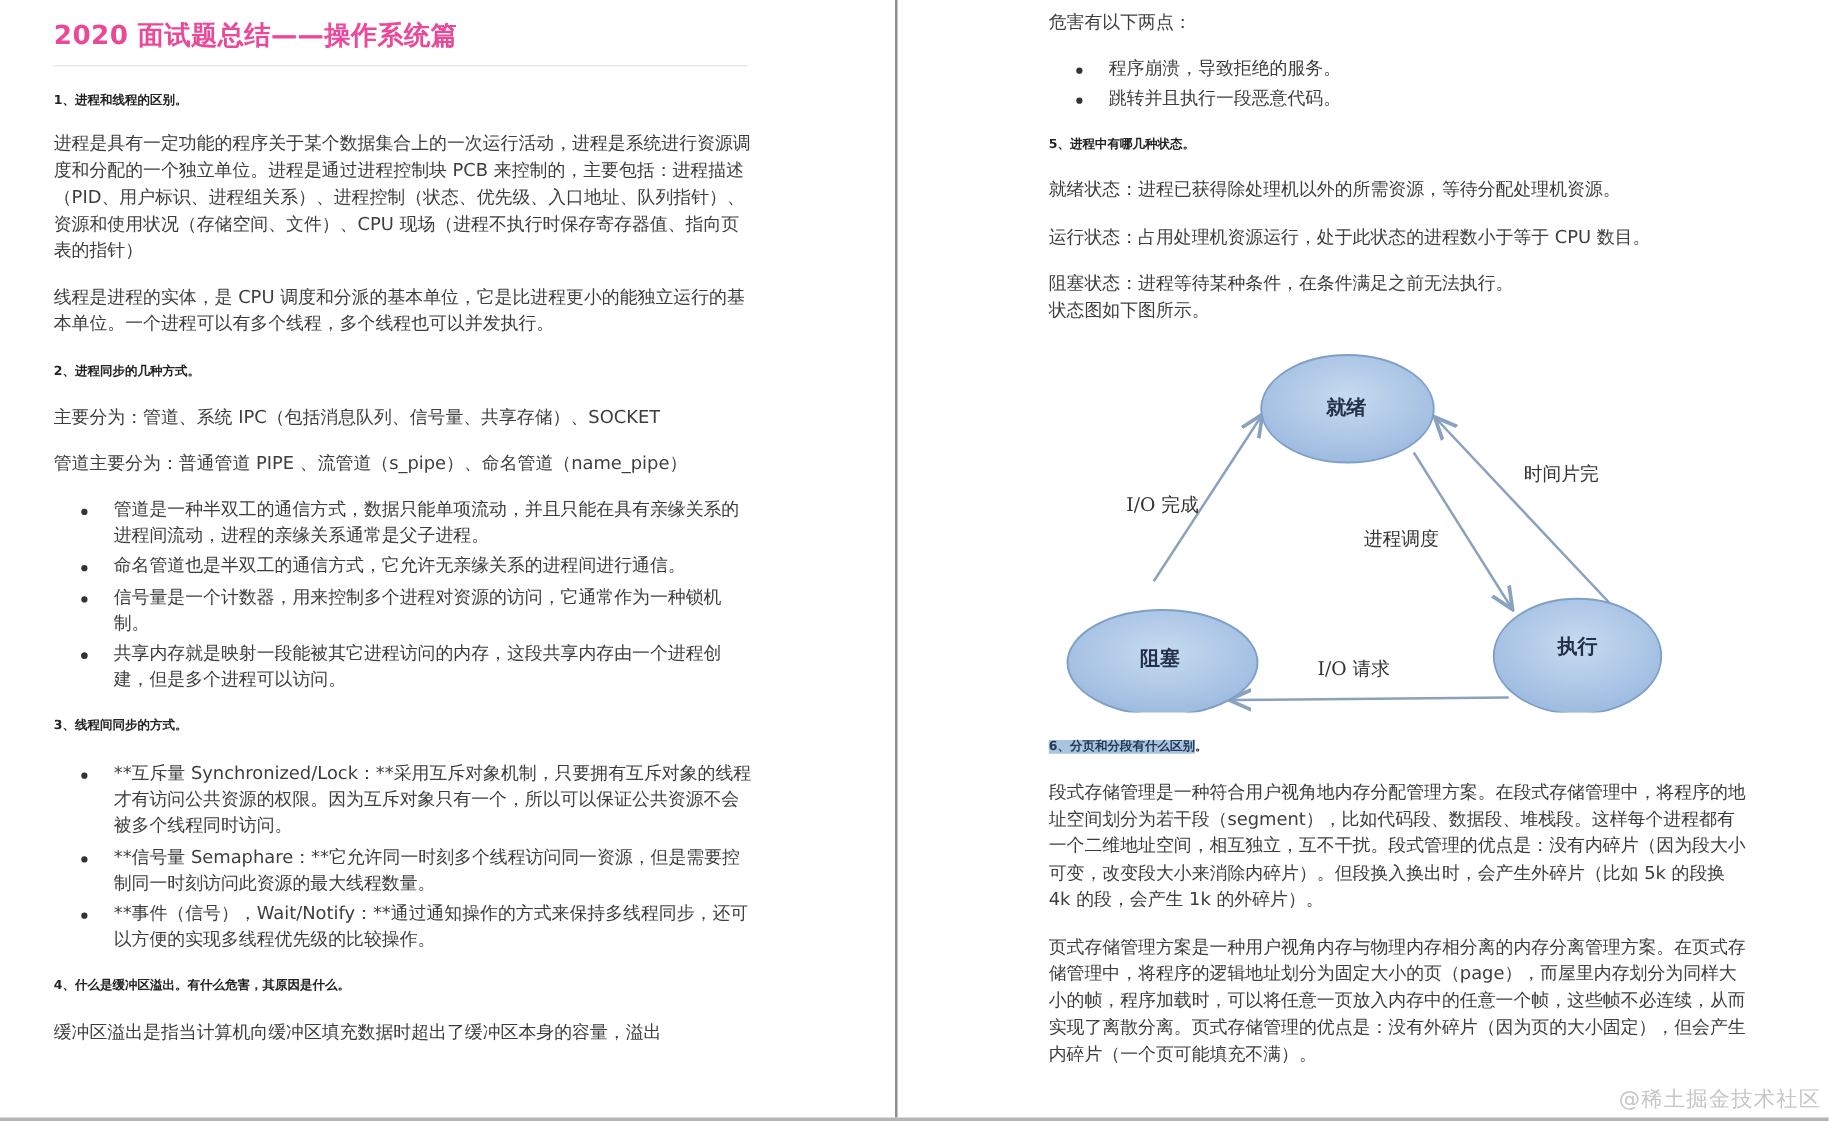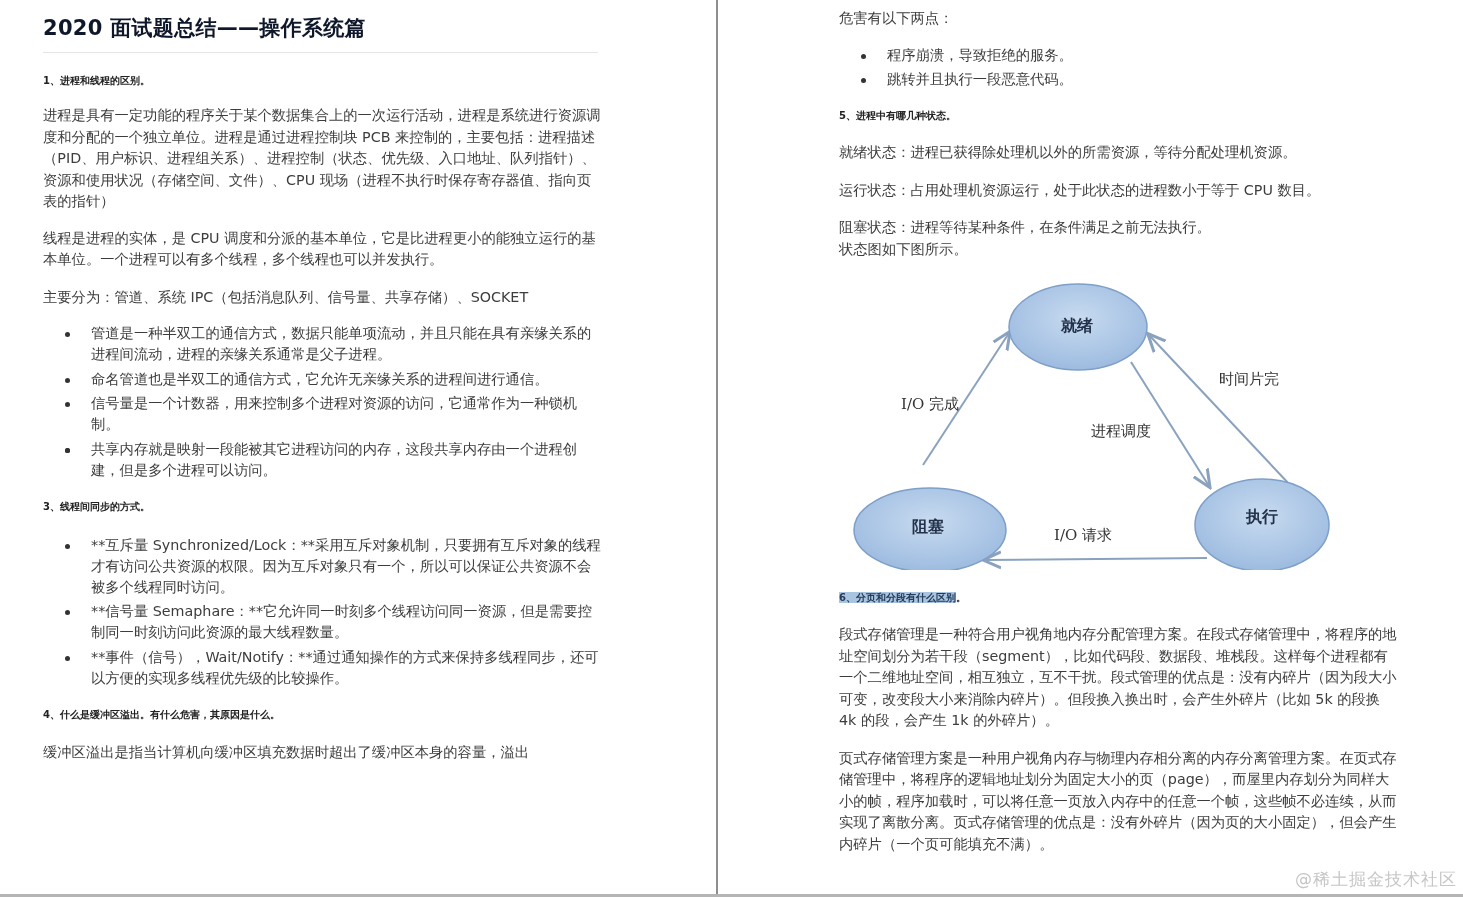--- a/index.html
+++ b/index.html
@@ -10,21 +10,21 @@
     }
     .page { position: absolute; top: 0; height: 894px; overflow: hidden; }
     .page-left { left: 0; width: 716px; }
     .page-right { left: 718px; width: 745px; }
     .divider { position: absolute; left: 716px; top: 0; width: 2px; height: 894px; background: #8e8e8e; }
     .bottom-line { position: absolute; left: 0; top: 894px; width: 1463px; height: 3px; background: #b5b5b5; }
     .col { position: absolute; }
     .page-left .col { left: 43px; top: 10px; width: 560px; }
     .page-right .col { left: 121px; top: 8px; width: 560px; }
     h1.title {
-      font-size: 21px; font-weight: bold; color: #0f172a; margin: 0;
+      font-size: 21px; font-weight: bold; color: #ec4899; margin: 0;
       padding: 4px 0 10px 0; border-bottom: 1px solid #e6e6e6; width: 555px;
       letter-spacing: 0.3px;
     }
     h3.sec { font-size: 10px; font-weight: bold; color: #222; margin: 0; line-height: 20px; }
     p.para { font-size: 14.3px; line-height: 21.5px; margin: 0; color: #3d3d3d; }
     ul.bul { margin: 0; padding: 0 0 0 48px; list-style: none; }
     ul.bul li { position: relative; font-size: 14.3px; line-height: 21px; color: #3d3d3d; margin-bottom: 3.5px; }
     ul.bul li .dot { position: absolute; left: -26px; top: 9px; width: 5px; height: 5px; border-radius: 50%; background: #333; }
     .hl { background: #a9c4e0; color: #243a5a; }
     .diagram { position: relative; width: 500px; height: 290px; }
@@ -34,21 +34,23 @@
 <body>
 
 <div class="page page-left">
   <div class="col">
     <h1 class="title">2020 面试题总结——操作系统篇</h1>
 
     <h3 class="sec" style="margin-top:18px">1、进程和线程的区别。</h3>
     <p class="para" style="margin-top:14px">进程是具有一定功能的程序关于某个数据集合上的一次运行活动，进程是系统进行资源调度和分配的一个独立单位。进程是通过进程控制块 PCB 来控制的，主要包括：进程描述（PID、用户标识、进程组关系）、进程控制（状态、优先级、入口地址、队列指针）、资源和使用状况（存储空间、文件）、CPU 现场（进程不执行时保存寄存器值、指向页表的指针）</p>
     <p class="para" style="margin-top:15px">线程是进程的实体，是 CPU 调度和分派的基本单位，它是比进程更小的能独立运行的基本单位。一个进程可以有多个线程，多个线程也可以并发执行。</p>
 
+    <h3 class="sec" style="margin-top:17px">2、进程同步的几种方式。</h3>
     <p class="para" style="margin-top:16px">主要分为：管道、系统 IPC（包括消息队列、信号量、共享存储）、SOCKET</p>
+    <p class="para" style="margin-top:16px">管道主要分为：普通管道 PIPE 、流管道（s_pipe）、命名管道（name_pipe）</p>
     <ul class="bul" style="margin-top:15px">
       <li><span class="dot"></span><span>管道是一种半双工的通信方式，数据只能单项流动，并且只能在具有亲缘关系的进程间流动，进程的亲缘关系通常是父子进程。</span></li>
       <li><span class="dot"></span><span>命名管道也是半双工的通信方式，它允许无亲缘关系的进程间进行通信。</span></li>
       <li><span class="dot"></span><span>信号量是一个计数器，用来控制多个进程对资源的访问，它通常作为一种锁机制。</span></li>
       <li><span class="dot"></span></li>
       <li><span class="dot"></span><span>共享内存就是映射一段能被其它进程访问的内存，这段共享内存由一个进程创建，但是多个进程可以访问。</span></li>
     </ul>
 
     <h3 class="sec" style="margin-top:16px">3、线程间同步的方式。</h3>
     <ul class="bul" style="margin-top:18px">

